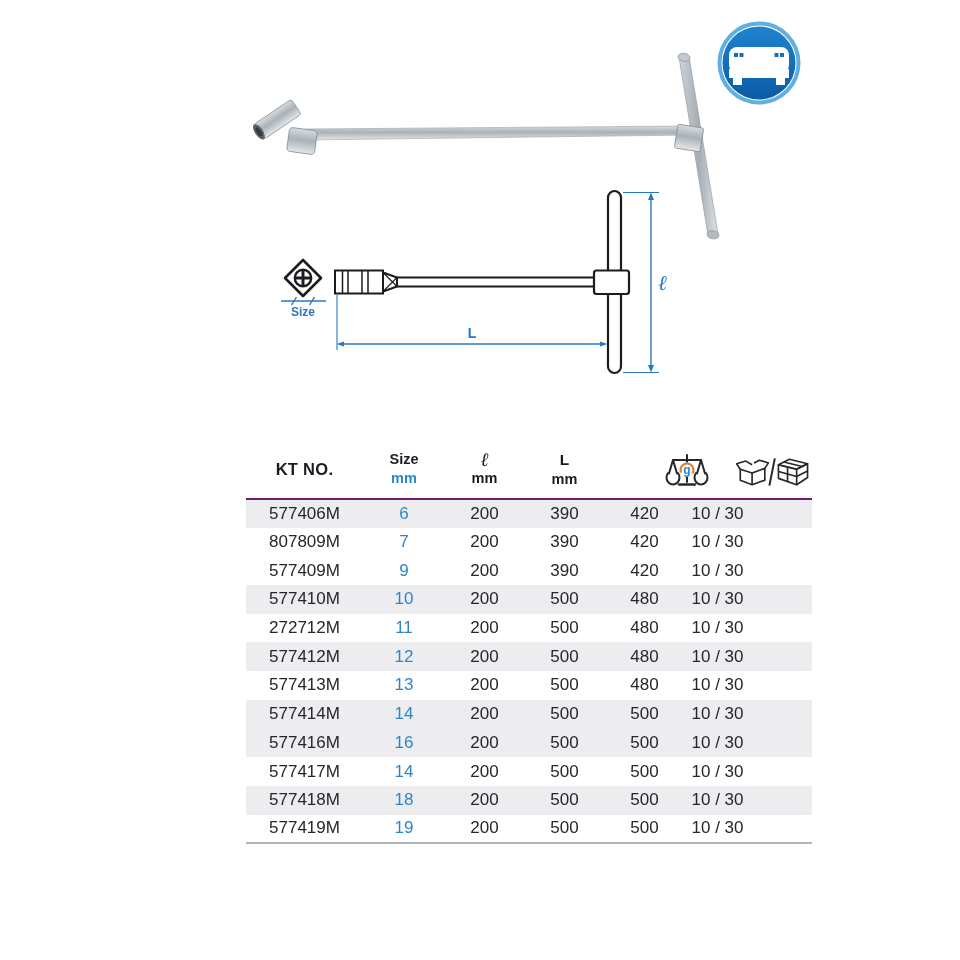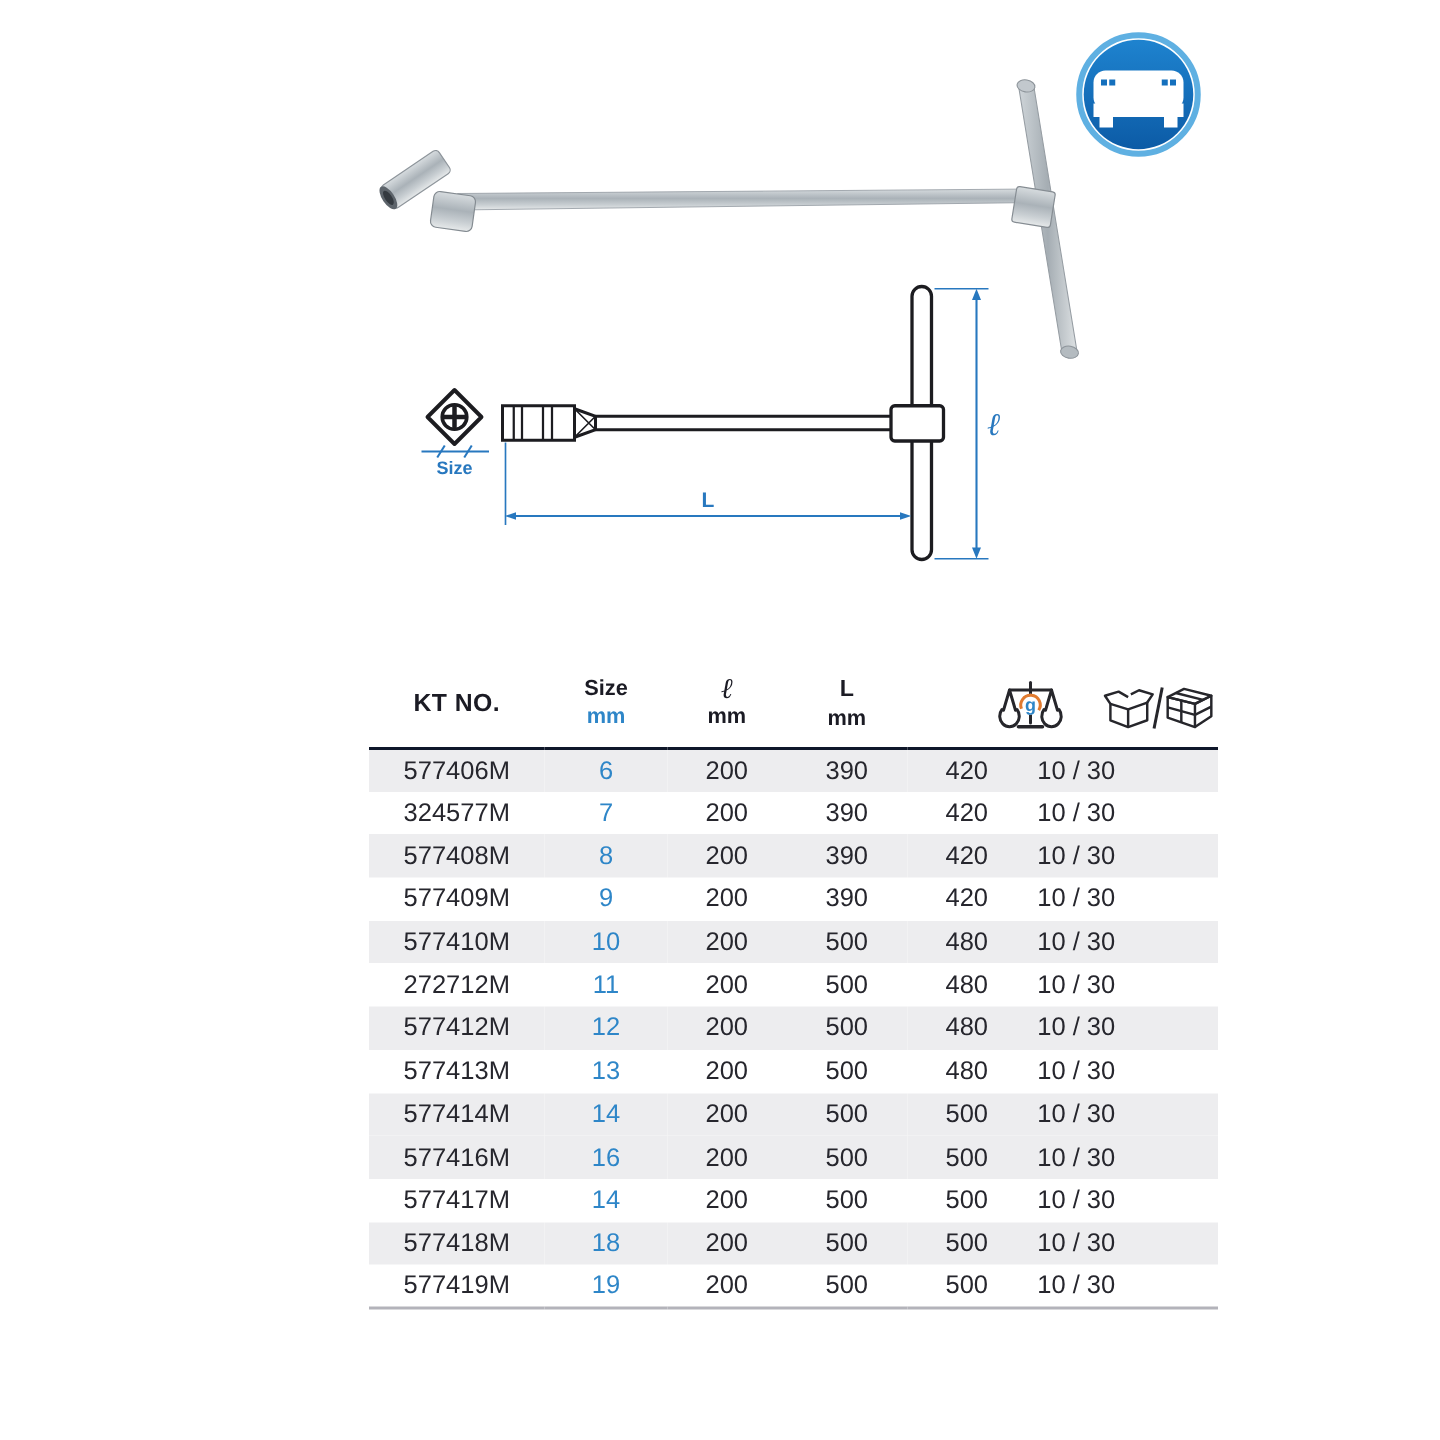--- a/index.html
+++ b/index.html
@@ -9,21 +9,21 @@
   }
   svg { display:block; }
   .abs { position:absolute; }
 
   
   .spec-table {
     position:absolute; left:246px; top:445px; width:566px;
     border-collapse:collapse; table-layout:fixed;
     border-bottom:2px solid #b3b3ba;
   }
-  .spec-table thead tr { height:54px; border-bottom:2px solid #0f172a; }
+  .spec-table thead tr { height:54px; border-bottom:2px solid #701a75; }
   .spec-table th { padding:0; vertical-align:top; text-align:center; overflow:visible; font-weight:700; color:#1b1b24; }
   th.h-kt { font-size:16.5px; letter-spacing:0.3px; padding-top:15px; }
   .h2line { display:block; padding-top:5px; line-height:1.28; font-size:14.5px; }
   .h2line span { display:block; }
   .hdr-blue { color:#2e86c8; }
   th.h-lsmall .serif-l { font-family:"Liberation Serif", serif; font-style:italic; font-weight:400; font-size:19px; line-height:1; }
   th.h-lbig .big-l { font-size:15.5px; }
   th.h-weight svg { margin:5px auto 0; transform:translateX(42px); }
   th.h-pack svg { margin:7px auto 0; transform:translateX(25px); }
 
@@ -218,43 +218,35 @@
     <tbody>
         <tr class="stripe">
       <td class="c-kt">577406M</td>
       <td class="c-size">6</td>
       <td class="c-l">200</td>
       <td class="c-L">390</td>
       <td class="c-g">420</td>
       <td class="c-pack">10 / 30</td>
     </tr>
         <tr>
-      <td class="c-kt">324577M</td>
+      <td class="c-kt">807809M</td>
       <td class="c-size">7</td>
       <td class="c-l">200</td>
       <td class="c-L">390</td>
       <td class="c-g">420</td>
       <td class="c-pack">10 / 30</td>
     </tr>
-        <tr class="stripe">
-      <td class="c-kt">577408M</td>
-      <td class="c-size">8</td>
+        <tr>
+      <td class="c-kt">577409M</td>
+      <td class="c-size">9</td>
       <td class="c-l">200</td>
       <td class="c-L">390</td>
       <td class="c-g">420</td>
       <td class="c-pack">10 / 30</td>
     </tr>
-        <tr>
-      <td class="c-kt">577409M</td>
-      <td class="c-size">9</td>
-      <td class="c-l">200</td>
-      <td class="c-L">390</td>
-      <td class="c-g">420</td>
-      <td class="c-pack">10 / 30</td>
-    </tr>
         <tr class="stripe">
       <td class="c-kt">577410M</td>
       <td class="c-size">10</td>
       <td class="c-l">200</td>
       <td class="c-L">500</td>
       <td class="c-g">480</td>
       <td class="c-pack">10 / 30</td>
     </tr>
         <tr>
       <td class="c-kt">272712M</td>

